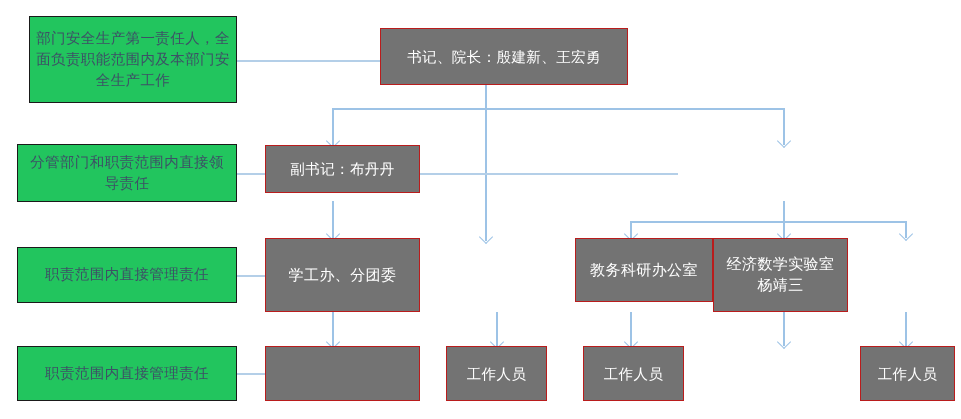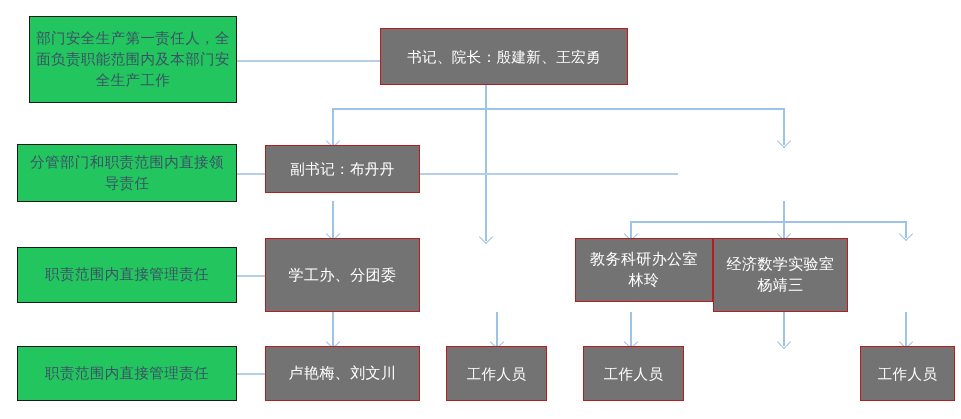--- a/index.html
+++ b/index.html
@@ -136,35 +136,33 @@
   <div class="node two-line" style="left:265px;top:238px;width:155px;height:74px;">
     <div>
       <span class="ln">学工办、分团委</span>
     </div>
   </div>
 
 
   <div class="node two-line" style="left:567px;top:238px;width:138px;height:64px;margin-left:8px;">
     <div>
       <span class="ln">教务科研办公室</span>
-      <span class="ln">林玲</span>
     </div>
   </div>
 
   <div class="node two-line" style="left:713px;top:238px;width:135px;height:74px;">
     <div>
       <span class="ln">经济数学实验室</span>
       <span class="ln">杨靖三</span>
     </div>
   </div>
 
 
   <div class="node two-line" style="left:265px;top:346px;width:155px;height:55px;">
     <div>
-      <span class="ln">卢艳梅、刘文川</span>
     </div>
   </div>
 
   <div class="node" style="left:446px;top:346px;width:101px;height:55px;">工作人员</div>
 
   <div class="node" style="left:583px;top:346px;width:101px;height:55px;">工作人员</div>
 
 
   <div class="node" style="left:860px;top:346px;width:95px;height:55px;">工作人员</div>
 

